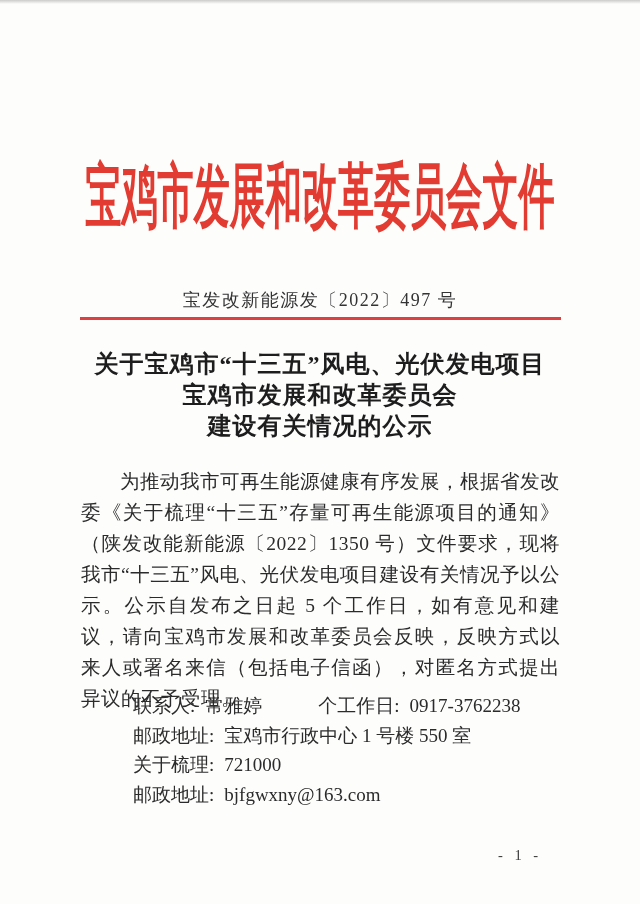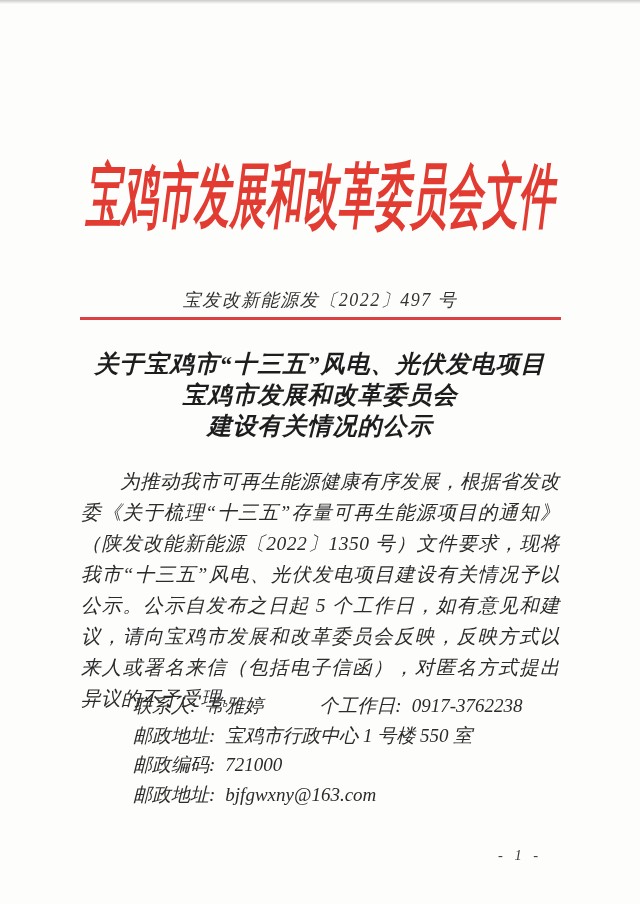--- a/index.html
+++ b/index.html
@@ -14,21 +14,20 @@
     font-family: "Liberation Serif", "DejaVu Serif", serif;
     width: 640px;
     height: 904px;
     overflow: hidden;
   }
   .paper {
     position: relative;
     width: 640px;
     height: 904px;
     background: var(--paper_white);
-    font-style: italic;
   }
   .scan-edge {
     position: absolute;
     top: 0; left: 0; right: 0;
     height: 4px;
     background: linear-gradient(to bottom, rgba(110,110,110,0.35), rgba(255,255,255,0));
   }
   .banner {
     position: absolute;
     top: 156px;
@@ -141,21 +140,21 @@
   <p class="body-par">为推动我市可再生能源健康有序发展，根据省发改委《关于梳理“十三五”存量可再生能源项目的通知》（陕发改能新能源〔2022〕1350 号）文件要求，现将我市“十三五”风电、光伏发电项目建设有关情况予以公示。公示自发布之日起 5 个工作日，如有意见和建议，请向宝鸡市发展和改革委员会反映，反映方式以来人或署名来信（包括电子信函），对匿名方式提出异议的不予受理。</p>
 
   <div class="contact">
     <div class="contact-row">
       <span>联系人:</span><span class="c-value">常雅婷</span><span class="c-phone-label">个工作日:</span><span class="c-value">0917-3762238</span>
     </div>
     <div class="contact-row">
       <span>邮政地址:</span><span class="c-value">宝鸡市行政中心 1 号楼 550 室</span>
     </div>
     <div class="contact-row">
-      <span>邮政编码:</span><span class="c-value">721000</span>
+      <span>关于梳理:</span><span class="c-value">721000</span>
     </div>
     <div class="contact-row">
       <span>邮政地址:</span><span class="c-value">bjfgwxny@163.com</span>
     </div>
   </div>
 
   <div class="page-number">- 1 -</div>
 
 </div>
 

